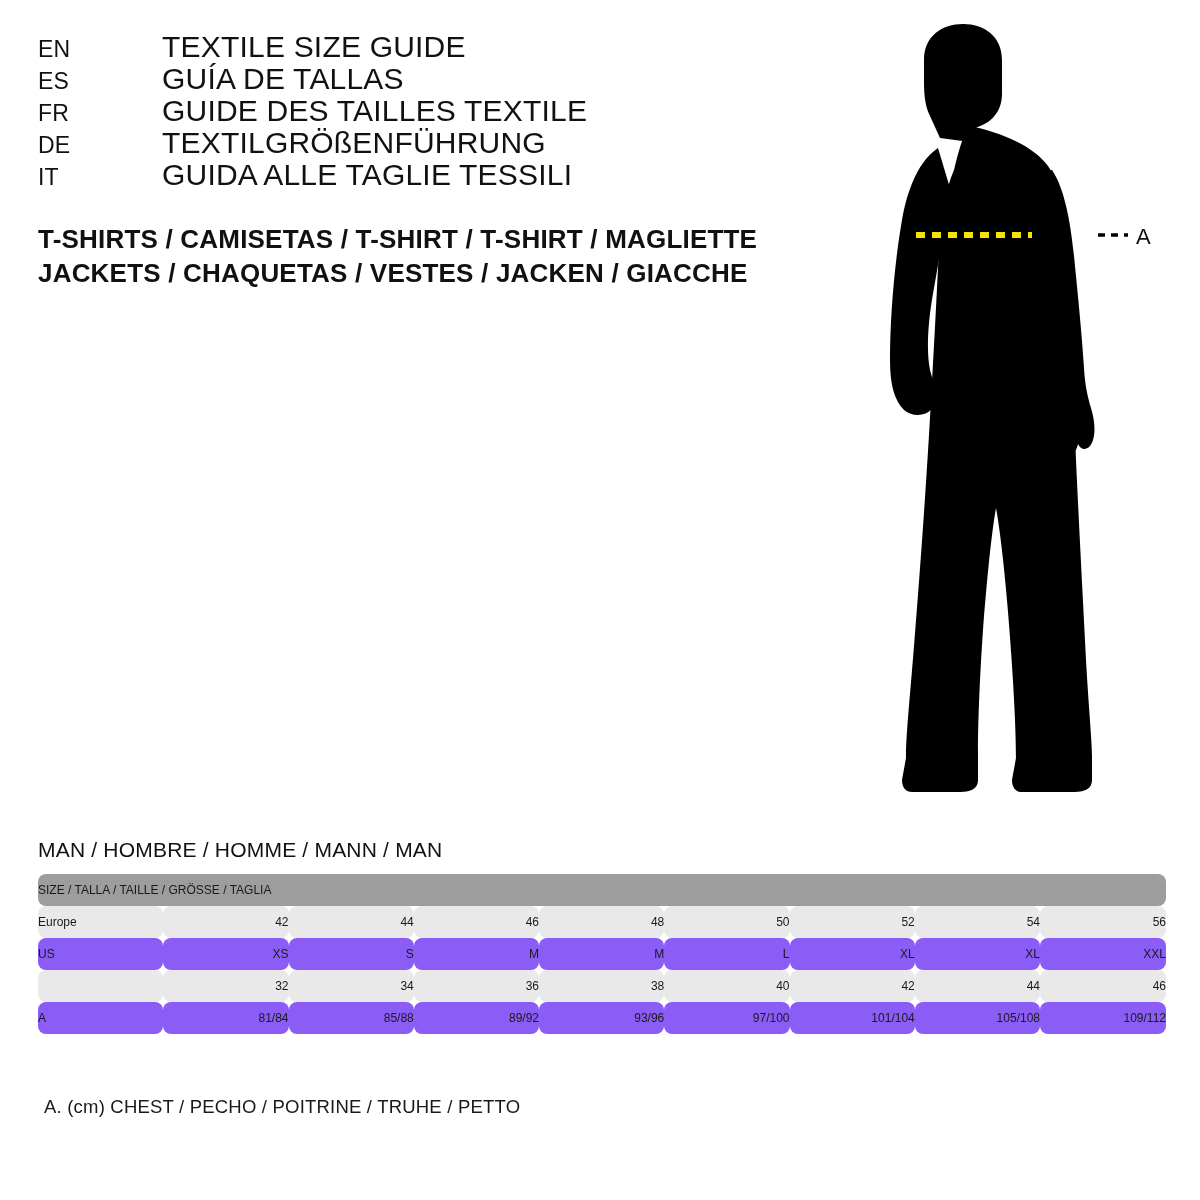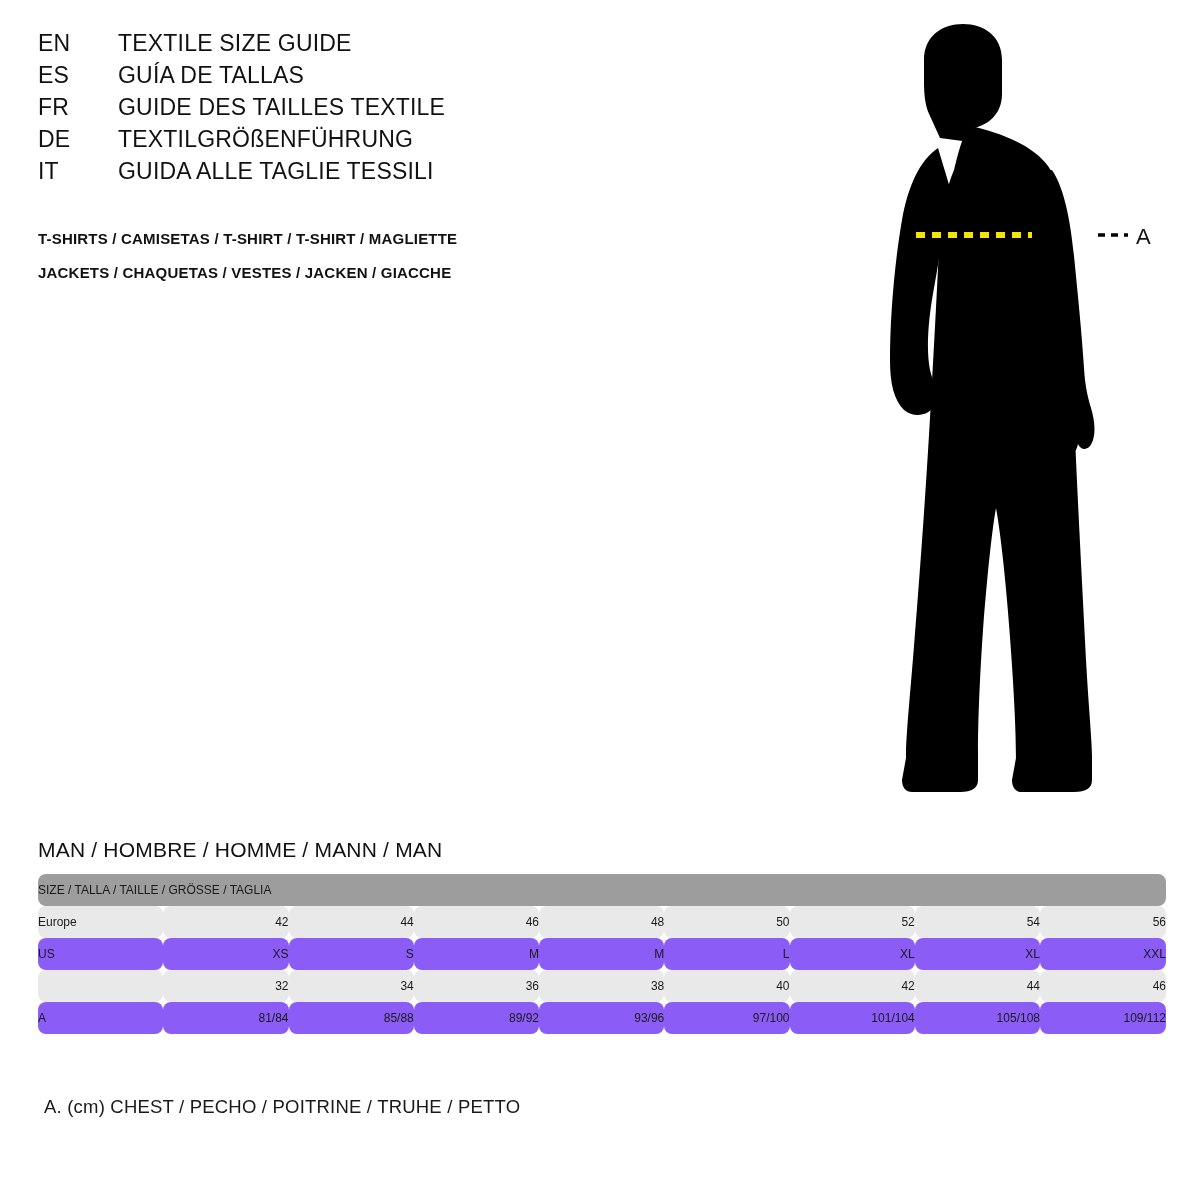--- a/index.html
+++ b/index.html
@@ -35,32 +35,33 @@
     font-size: 23px;
     letter-spacing: 0.2px;
     color: #111;
   }
   .lang-code {
     width: 80px;
     flex: 0 0 80px;
     font-size: 23px;
   }
   .lang-text {
-    font-size: 23px;
+    font-size: 30px;
+    margin-left: 44px;
   }
 
   
   .cat-block {
     position: absolute;
     left: 38px;
     top: 222px;
     width: 760px;
   }
   .cat-line {
-    font-size: 15px;
+    font-size: 26px;
     font-weight: bold;
     letter-spacing: 0.2px;
     line-height: 34px;
     color: #111;
     white-space: nowrap;
   }
 
   
   .figure-wrap {
     position: absolute;

